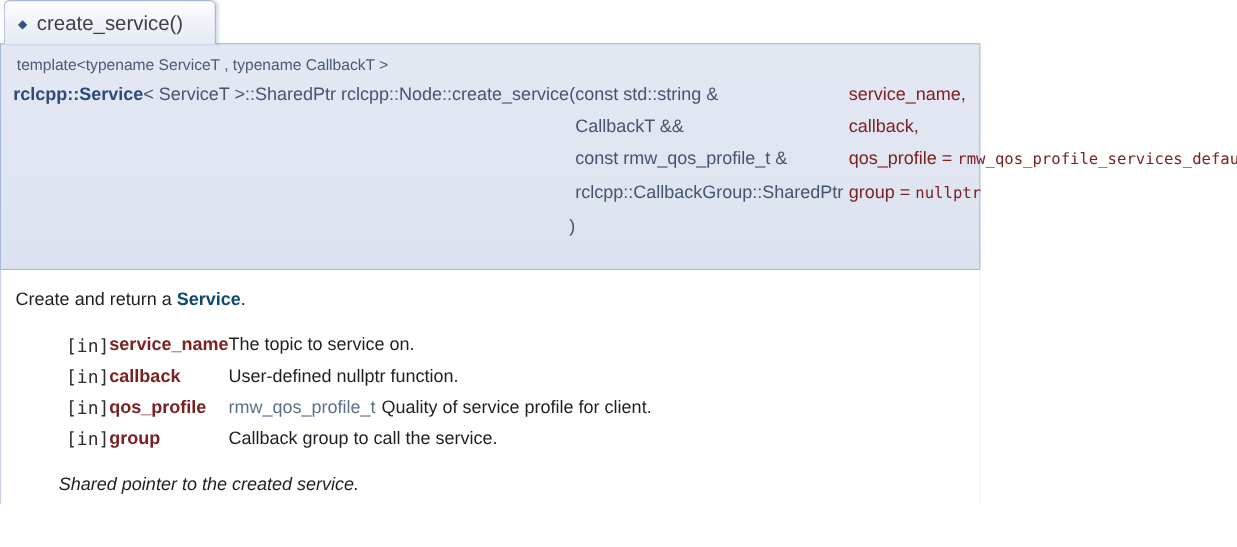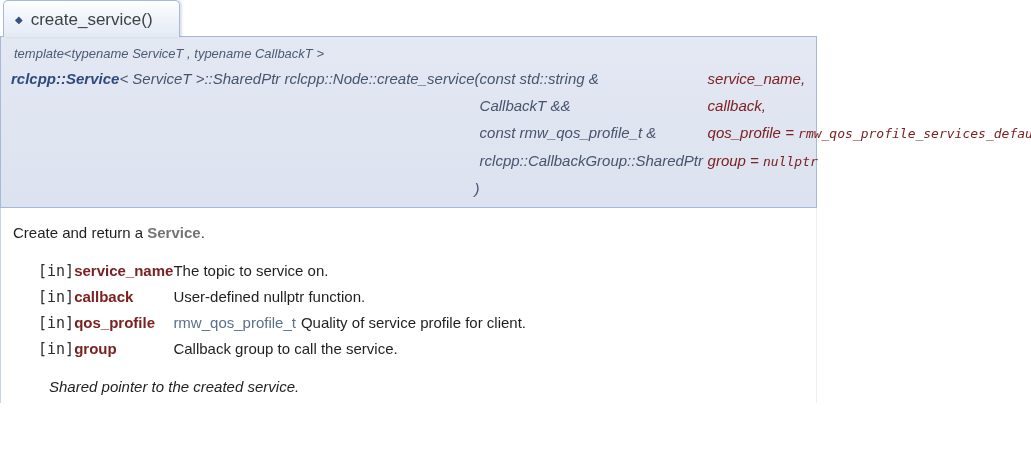--- a/index.html
+++ b/index.html
@@ -27,23 +27,22 @@
   }
   .permalink {
     color:#35517e; font-size:10px; margin-right:8px;
     vertical-align:2px; text-decoration:none;
   }
 
   
   .memproto {
     background:linear-gradient(to bottom,#e3e8f3,#dce2ef);
     border:1px solid #a8b8d9;
-    padding:7px 10px 5px 10px;
+    padding:7px 10px 22px 10px;
     color:#47546d;
-    font-style:italic;
   }
   .templateline { font-size:13px; color:#4c5b74; padding:2px 0 4px 3px; }
   table.memname { border-collapse:collapse; font-size:15px; color:#47546d; }
   table.memname td { padding:0; vertical-align:top; line-height:27px; white-space:nowrap; }
   td.memname-cell { padding-left:3px; padding-right:8px;text-align:center; }
   td.paren-cell { padding-right:8px; }
   td.paramtype-cell { padding-right:8px; min-width:228px; }
   td.paramname-cell { color:#7b2121; }
   .memlink { font-weight:bold; color:#2c4a7c; text-decoration:none; }
   .defval {
@@ -53,24 +52,24 @@
 
   
   .memdoc {
     border-left:1px solid #c9d3e6;
     border-right:1px solid #eef2f8;
     background:#ffffff;
     padding:15px 10px 8px 10px;
     font-size:15px;
   }
   .memdoc p { margin:1px 0 17px 2px; }
-  .el-link { font-weight:bold; color:#737373; text-decoration:none;text-align:center; }
+  .el-link { font-weight:bold; color:#0c4a6e; text-decoration:none;text-align:center; }
   dl.section { margin:0; }
   dl.section dt { font-weight:bold; font-size:15px; color:#101010; margin:4px 0 9px 2px; }
-  dl.params-dl dd { margin-left:27px; }
+  dl.params-dl dd { margin-left:44px; }
   table.params { border-collapse:collapse; }
   table.params td { vertical-align:top; line-height:26px; font-size:15px; padding:0; }
   td.paramdir {
     font-family:"DejaVu Sans Mono", monospace;
     font-size:12.5px; color:#2e2e2e; padding-right:8px; white-space:nowrap;
     line-height:26px;
   }
   td.pname { font-weight:bold; color:#7b2121; padding-right:8px; white-space:nowrap; }
   td.pdesc { color:#1f1f1f; }
   .type-link { color:#5b7089; text-decoration:none; margin-right:5px; }

